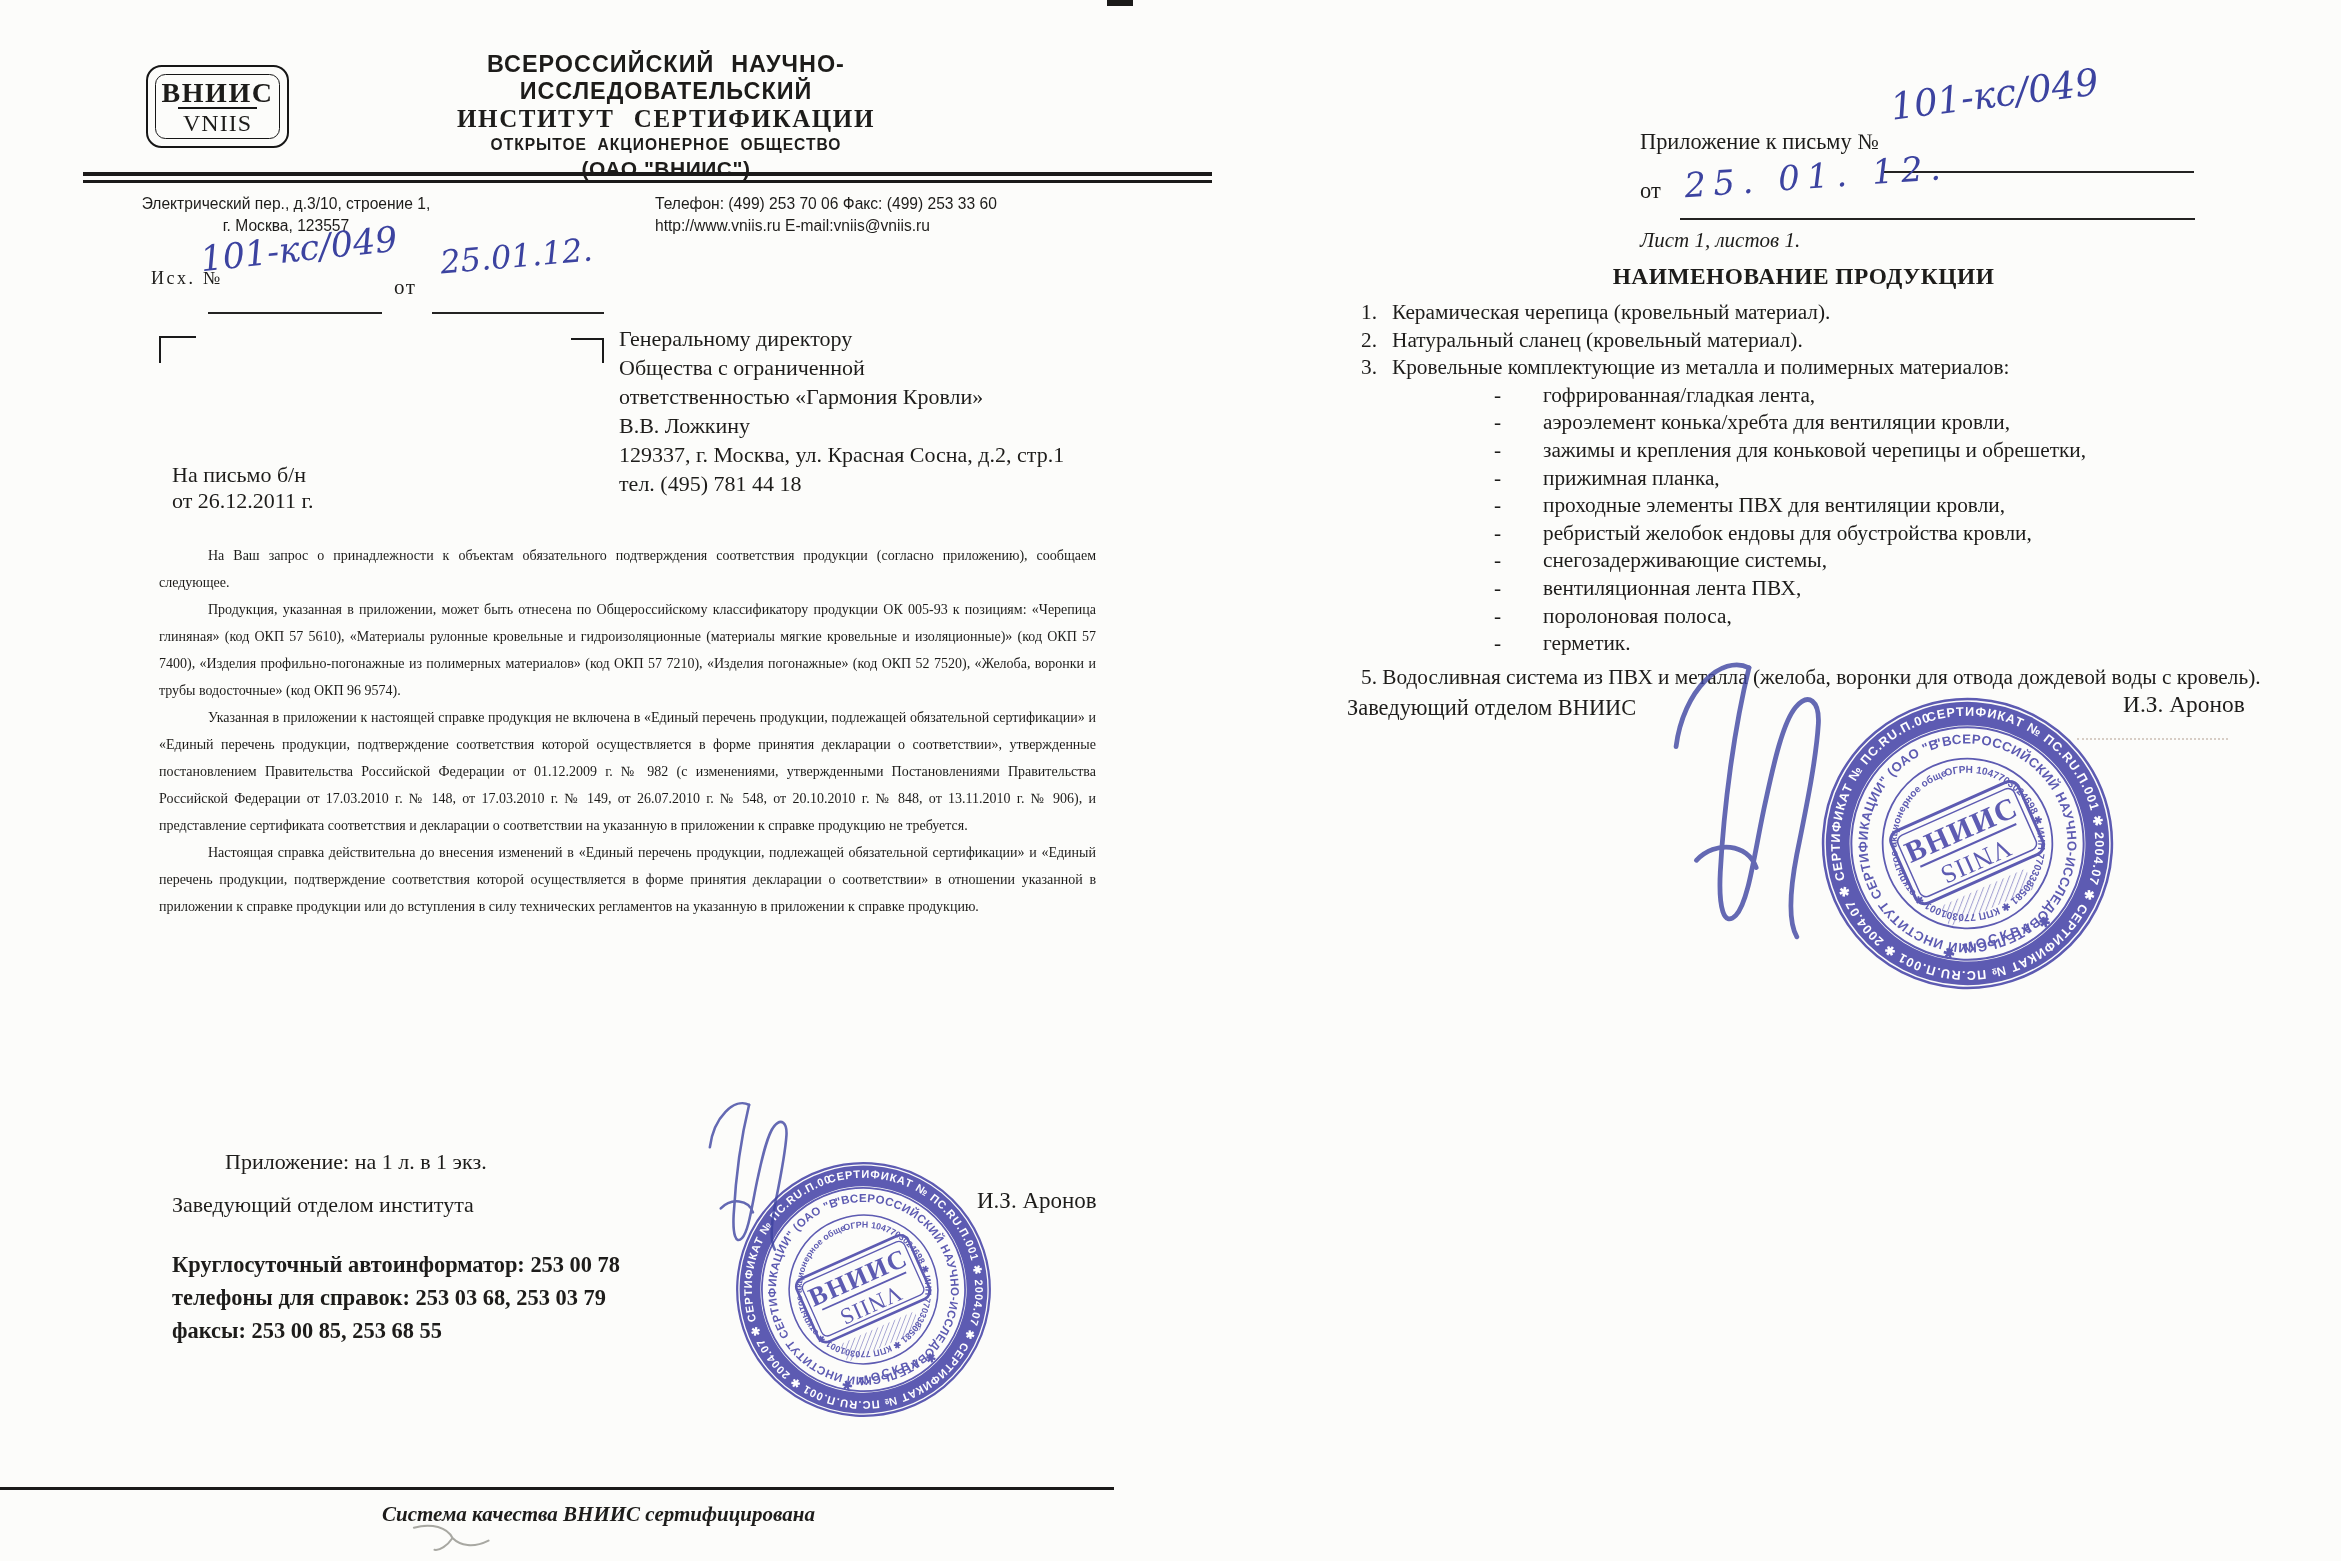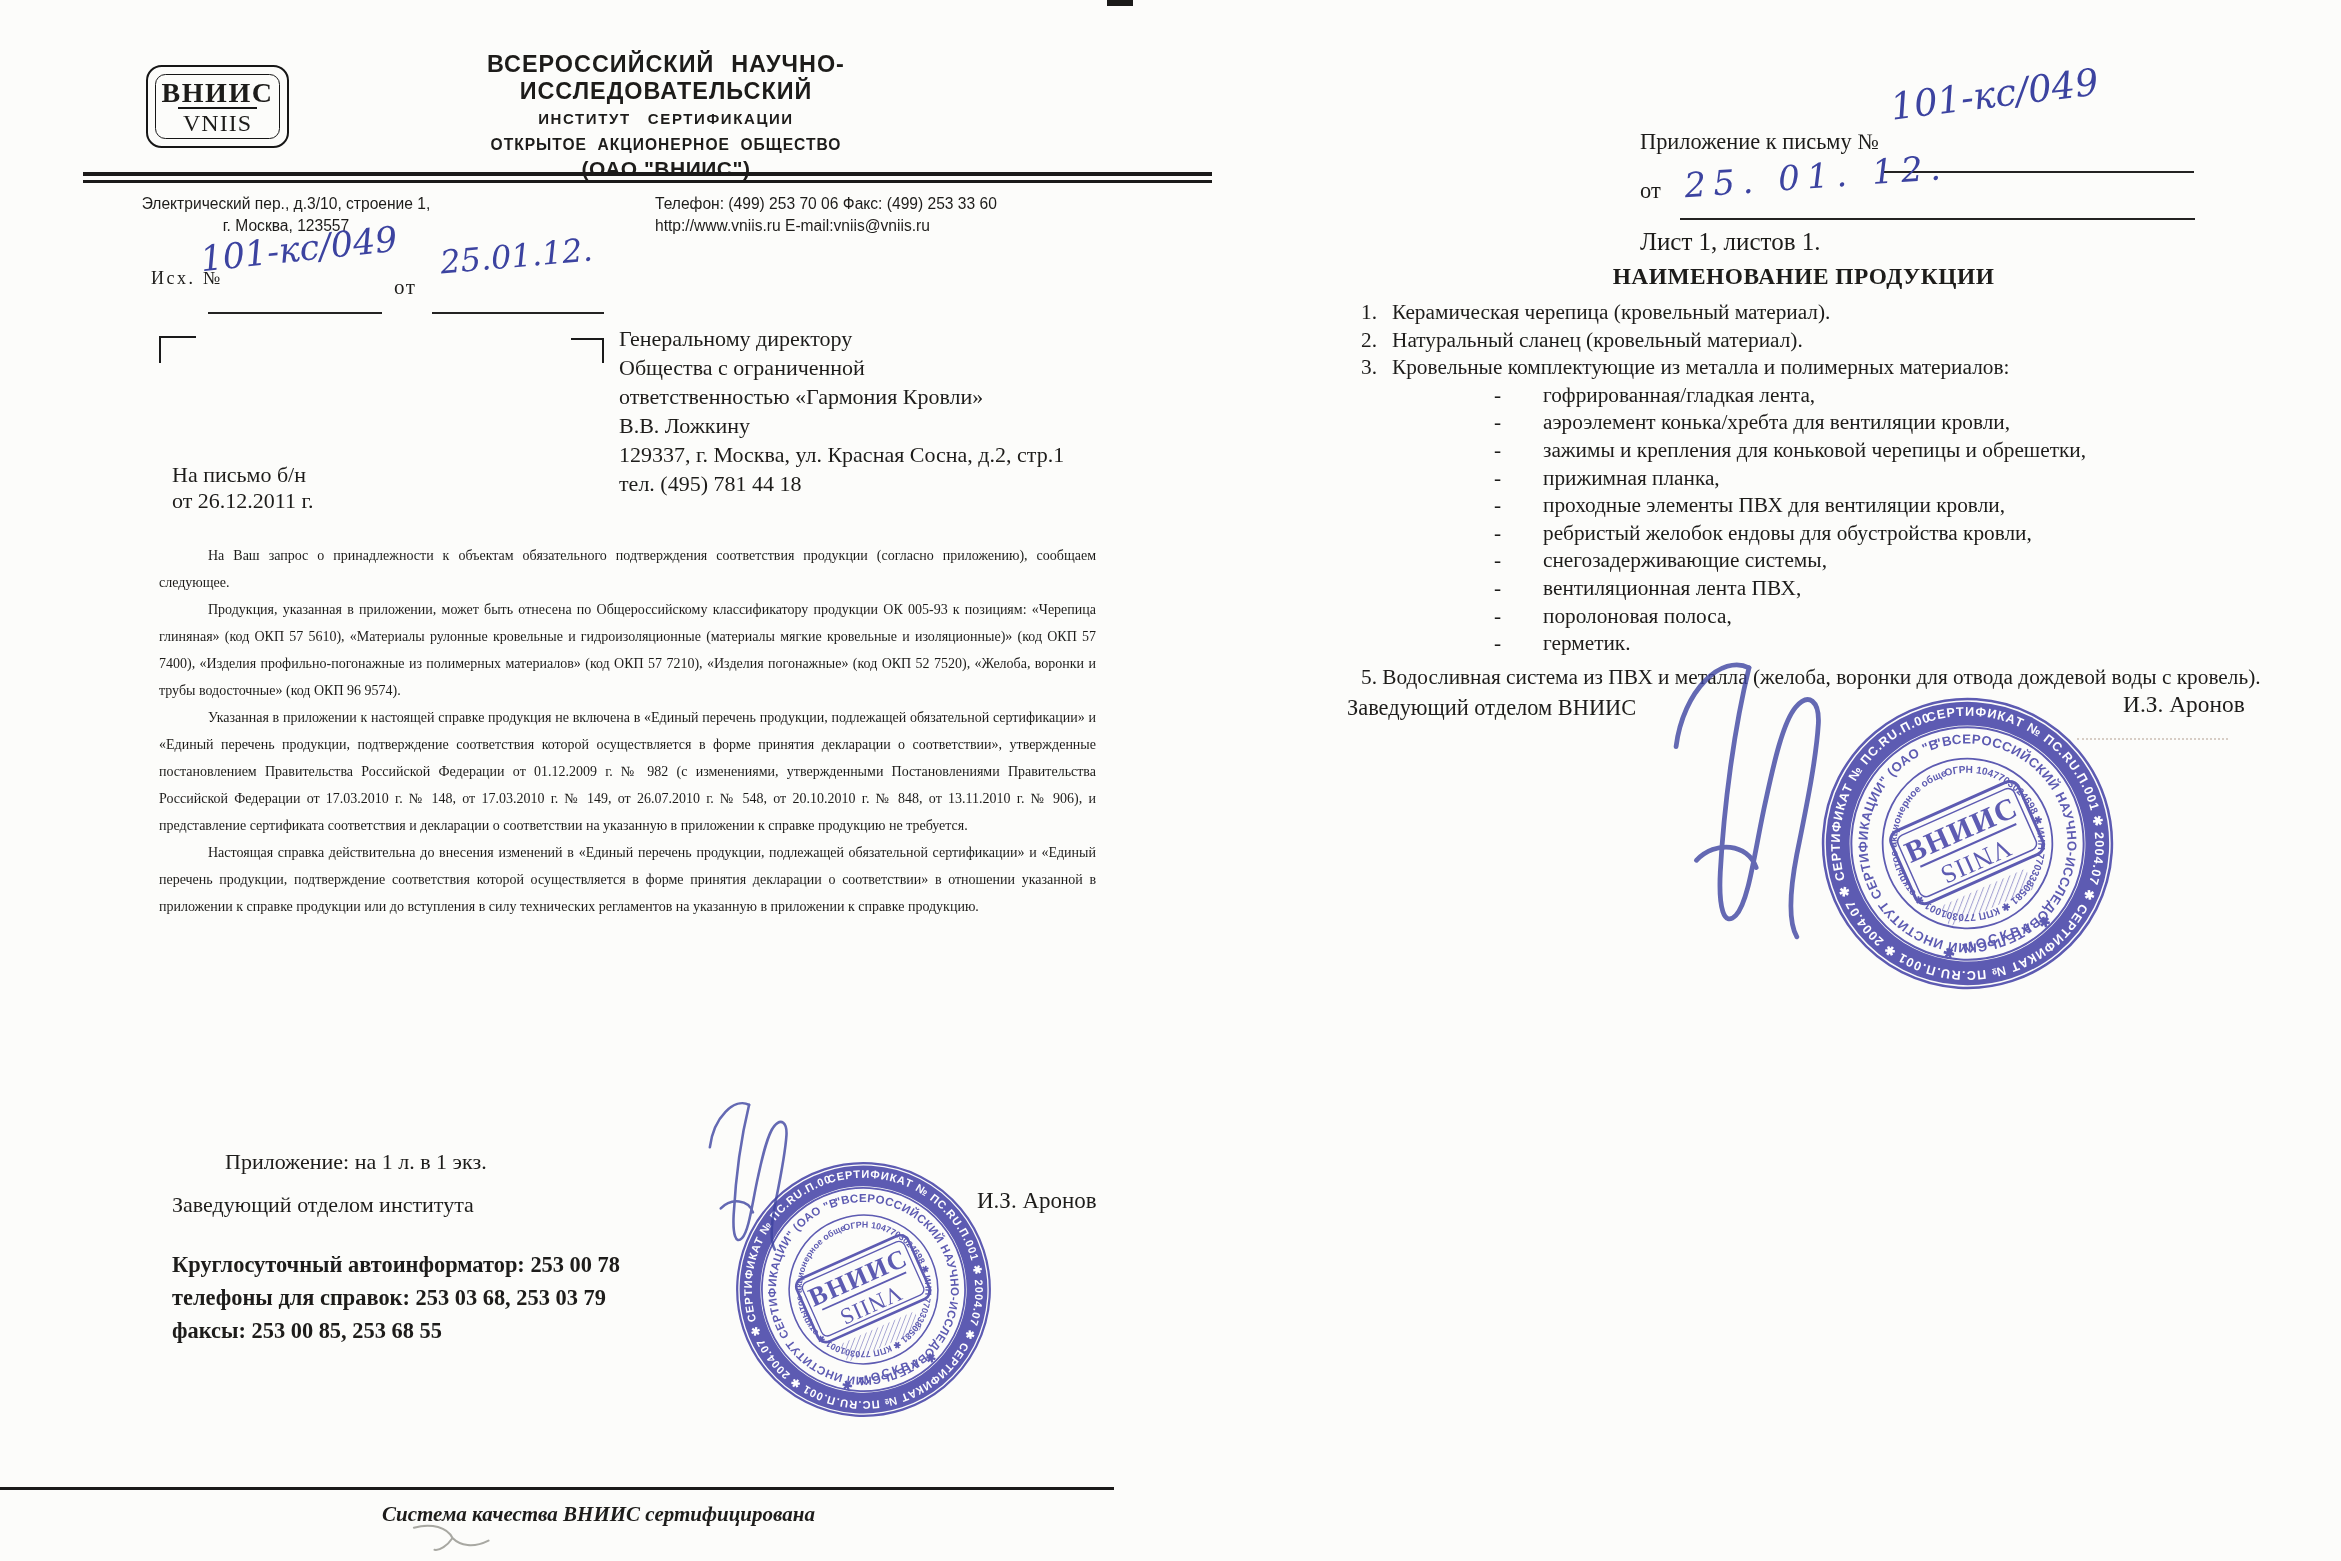--- a/index.html
+++ b/index.html
@@ -15,21 +15,21 @@
   .rule{background:#1b1a19;}
   
   .logo-box{left:146px;top:65px;width:139px;height:79px;border:2.6px solid #161616;border-radius:15.6px;
             display:flex;align-items:center;justify-content:center;}
   .logo-inner{width:123px;height:63px;border:1.6px solid #161616;border-radius:10.4px;
             display:flex;flex-direction:column;align-items:center;justify-content:center;}
   .logo-ru{font-size:28px;font-weight:bold;letter-spacing:1.6px;line-height:29px;}
   .logo-en{font-size:24px;letter-spacing:1px;line-height:26px;border-top:2.1px solid #161616;padding:1px 5.2px 0 5.2px;}
   .org-title{left:359px;top:51px;width:614px;}
   .org-l1{font-size:23.4px;font-weight:bold;letter-spacing:1px;word-spacing:9.4px;line-height:27px;}
-  .org-l2{font-size:15px;font-weight:bold;letter-spacing:1.6px;word-spacing:11.4px;line-height:27px;}
+  .org-l2{font-size:25px;font-weight:bold;letter-spacing:1.6px;word-spacing:11.4px;line-height:27px;font-family:Liberation Serif, serif;}
   .org-l3{font-size:15.6px;font-weight:bold;letter-spacing:1px;word-spacing:5.2px;line-height:21px;margin-top:2.1px;}
   .org-l4{font-size:21px;font-weight:bold;letter-spacing:0.5px;line-height:25px;margin-top:1px;}
   .addr{font-size:15.6px;line-height:22.4px;}
   .underline{height:2.1px;background:#242322;}
   .bracket-tl{border-top:2.6px solid #1a1a1a;border-left:2.6px solid #1a1a1a;}
   .bracket-tr{border-top:2.6px solid #1a1a1a;border-right:2.6px solid #1a1a1a;}
   .recipient{font-size:22px;line-height:29px;}
   .body-text{font-size:14px;line-height:27px;width:937px;}
   .body-text p{margin:0;text-indent:49px;}
   .list-line{line-height:27.6px;}
@@ -169,21 +169,21 @@
 </div>
 
 <div class="abs" style="left:1213px;top:0;width:1129px;height:1561px;">
 
   <div class="abs serif" style="left:427px;top:129px;font-size:22.4px;">Приложение к письму №</div>
   <div class="abs hand" style="left:677px;top:73px;font-size:37px;transform:rotate(-7deg);">101-кс/049</div>
   <div class="abs underline" style="left:669px;top:171px;width:312px;"></div>
   <div class="abs serif" style="left:427px;top:178px;font-size:22.4px;">от</div>
   <div class="abs hand" style="left:471px;top:156px;font-size:34px;letter-spacing:7.3px;transform:rotate(-4deg);">25. 01. 12.</div>
   <div class="abs underline" style="left:467px;top:218px;width:515px;"></div>
-  <div class="abs serif" style="left:427px;top:228px;font-size:25px;">Лист 1, листов 1.</div>
+  <div class="abs serif" style="left:427px;top:228px;font-size:21px;font-style:italic;">Лист 1, листов 1.</div>
 
   <div class="abs serif bold center" style="left:148px;top:263px;width:885px;font-size:23.4px;letter-spacing:0.5px;">НАИМЕНОВАНИЕ ПРОДУКЦИИ</div>
 
   <div class="abs serif" style="left:148px;top:299px;width:937px;font-size:21.3px;line-height:27.6px;">
     <div class="list-line"><span style="display:inline-block;width:31px;">1.</span><span>Керамическая черепица (кровельный материал).</span></div>
     <div class="list-line"><span style="display:inline-block;width:31px;">2.</span><span>Натуральный сланец (кровельный материал).</span></div>
     <div class="list-line"><span style="display:inline-block;width:31px;">3.</span><span>Кровельные комплектующие из металла и полимерных материалов:</span></div>
     <div class="list-line" style="padding-left:133px;"><span style="display:inline-block;width:49px;">-</span><span>гофрированная/гладкая лента,</span></div>
     <div class="list-line" style="padding-left:133px;"><span style="display:inline-block;width:49px;">-</span><span>аэроэлемент конька/хребта для вентиляции кровли,</span></div>
     <div class="list-line" style="padding-left:133px;"><span style="display:inline-block;width:49px;">-</span><span>зажимы и крепления для коньковой черепицы и обрешетки,</span></div>

